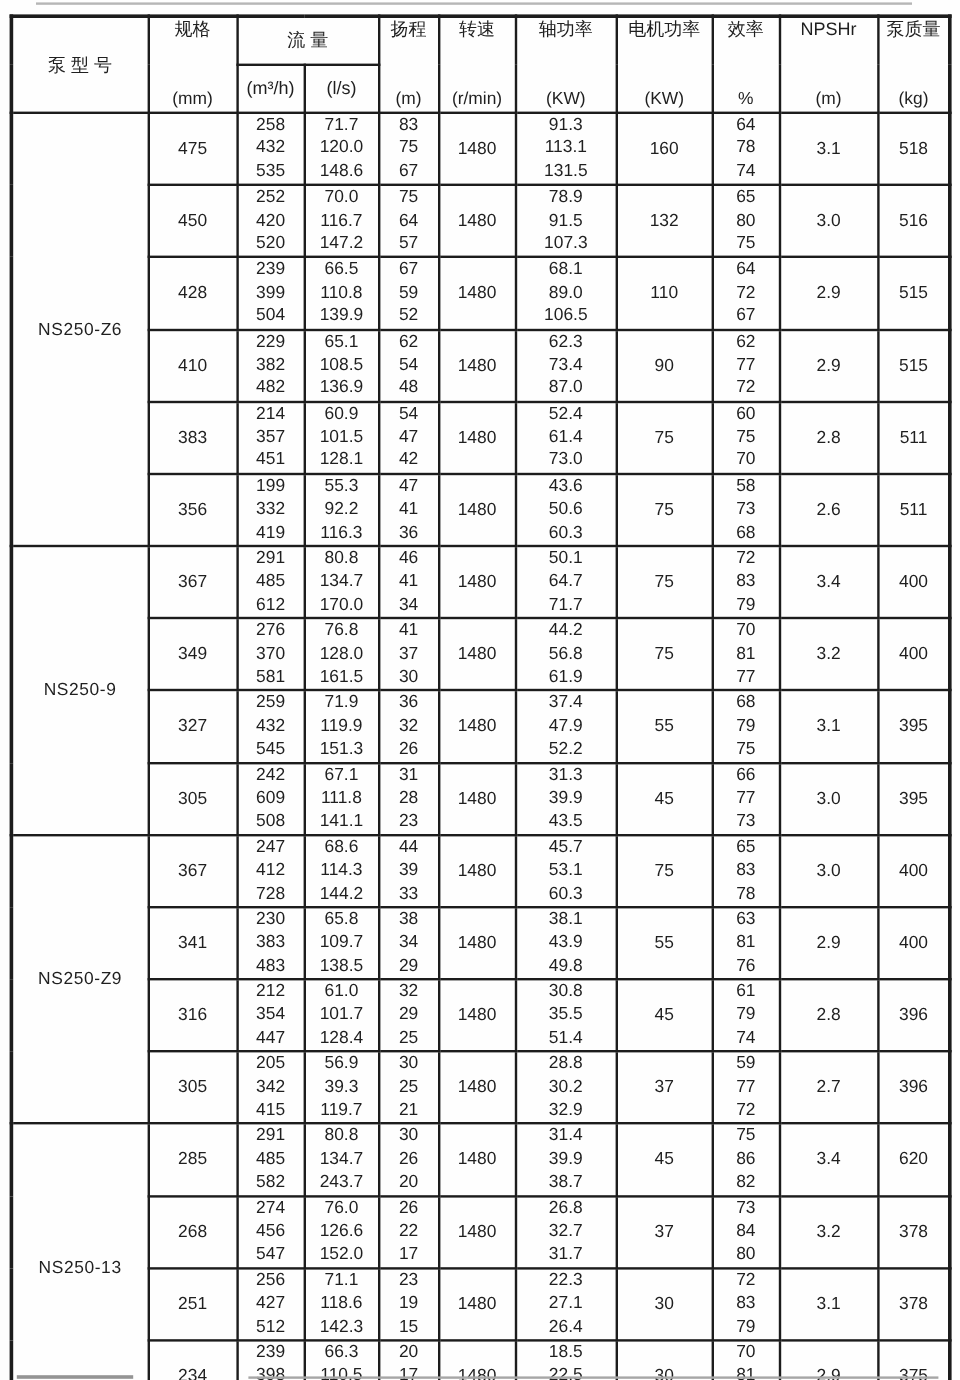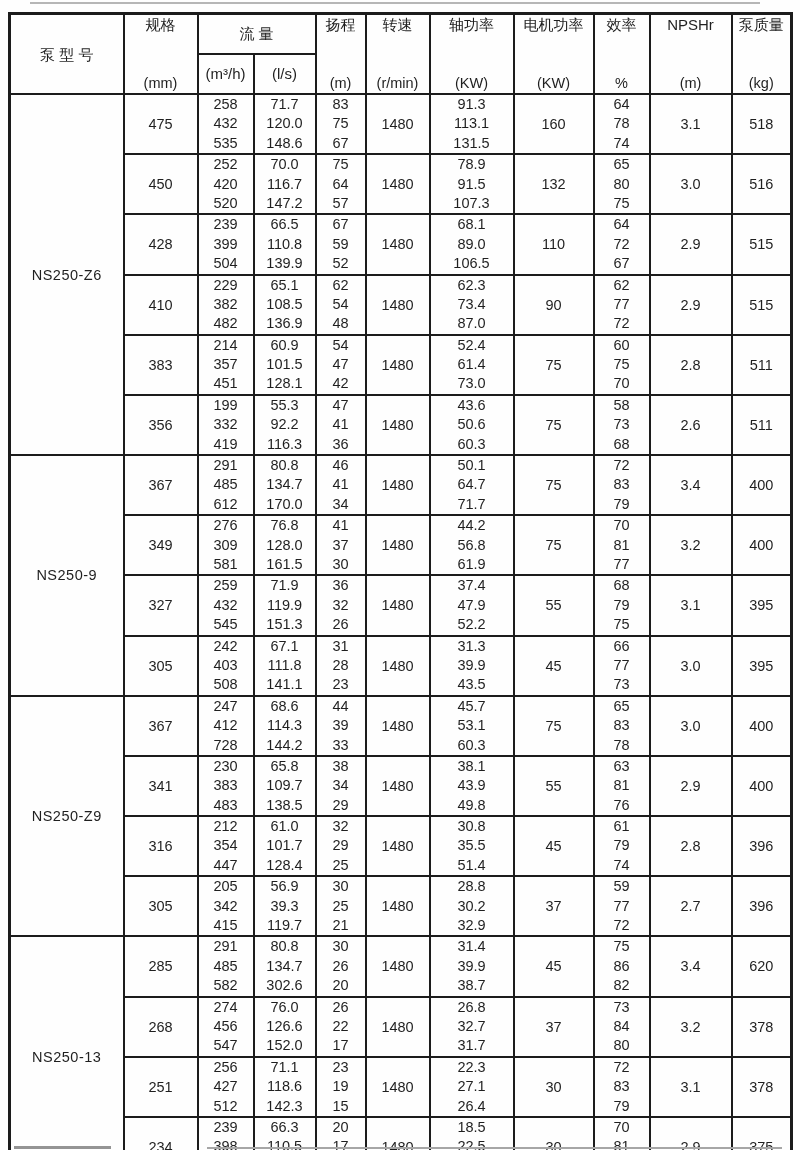--- a/index.html
+++ b/index.html
@@ -325,21 +325,21 @@
             <div>83</div>
             <div>79</div>
           </td>
           <td>3.4</td>
           <td>400</td>
         </tr>
         <tr>
           <td>349</td>
           <td class="multi">
             <div>276</div>
-            <div>309</div>
+            <div>370</div>
             <div>581</div>
           </td>
           <td class="multi">
             <div>76.8</div>
             <div>128.0</div>
             <div>161.5</div>
           </td>
           <td class="multi">
             <div>41</div>
             <div>37</div>
@@ -389,21 +389,21 @@
             <div>79</div>
             <div>75</div>
           </td>
           <td>3.1</td>
           <td>395</td>
         </tr>
         <tr>
           <td>305</td>
           <td class="multi">
             <div>242</div>
-            <div>403</div>
+            <div>609</div>
             <div>508</div>
           </td>
           <td class="multi">
             <div>67.1</div>
             <div>111.8</div>
             <div>141.1</div>
           </td>
           <td class="multi">
             <div>31</div>
             <div>28</div>
@@ -557,21 +557,21 @@
           <td rowspan="4" class="model-cell">NS250-13</td>
           <td>285</td>
           <td class="multi">
             <div>291</div>
             <div>485</div>
             <div>582</div>
           </td>
           <td class="multi">
             <div>80.8</div>
             <div>134.7</div>
-            <div>302.6</div>
+            <div>243.7</div>
           </td>
           <td class="multi">
             <div>30</div>
             <div>26</div>
             <div>20</div>
           </td>
           <td>1480</td>
           <td class="multi">
             <div>31.4</div>
             <div>39.9</div>

